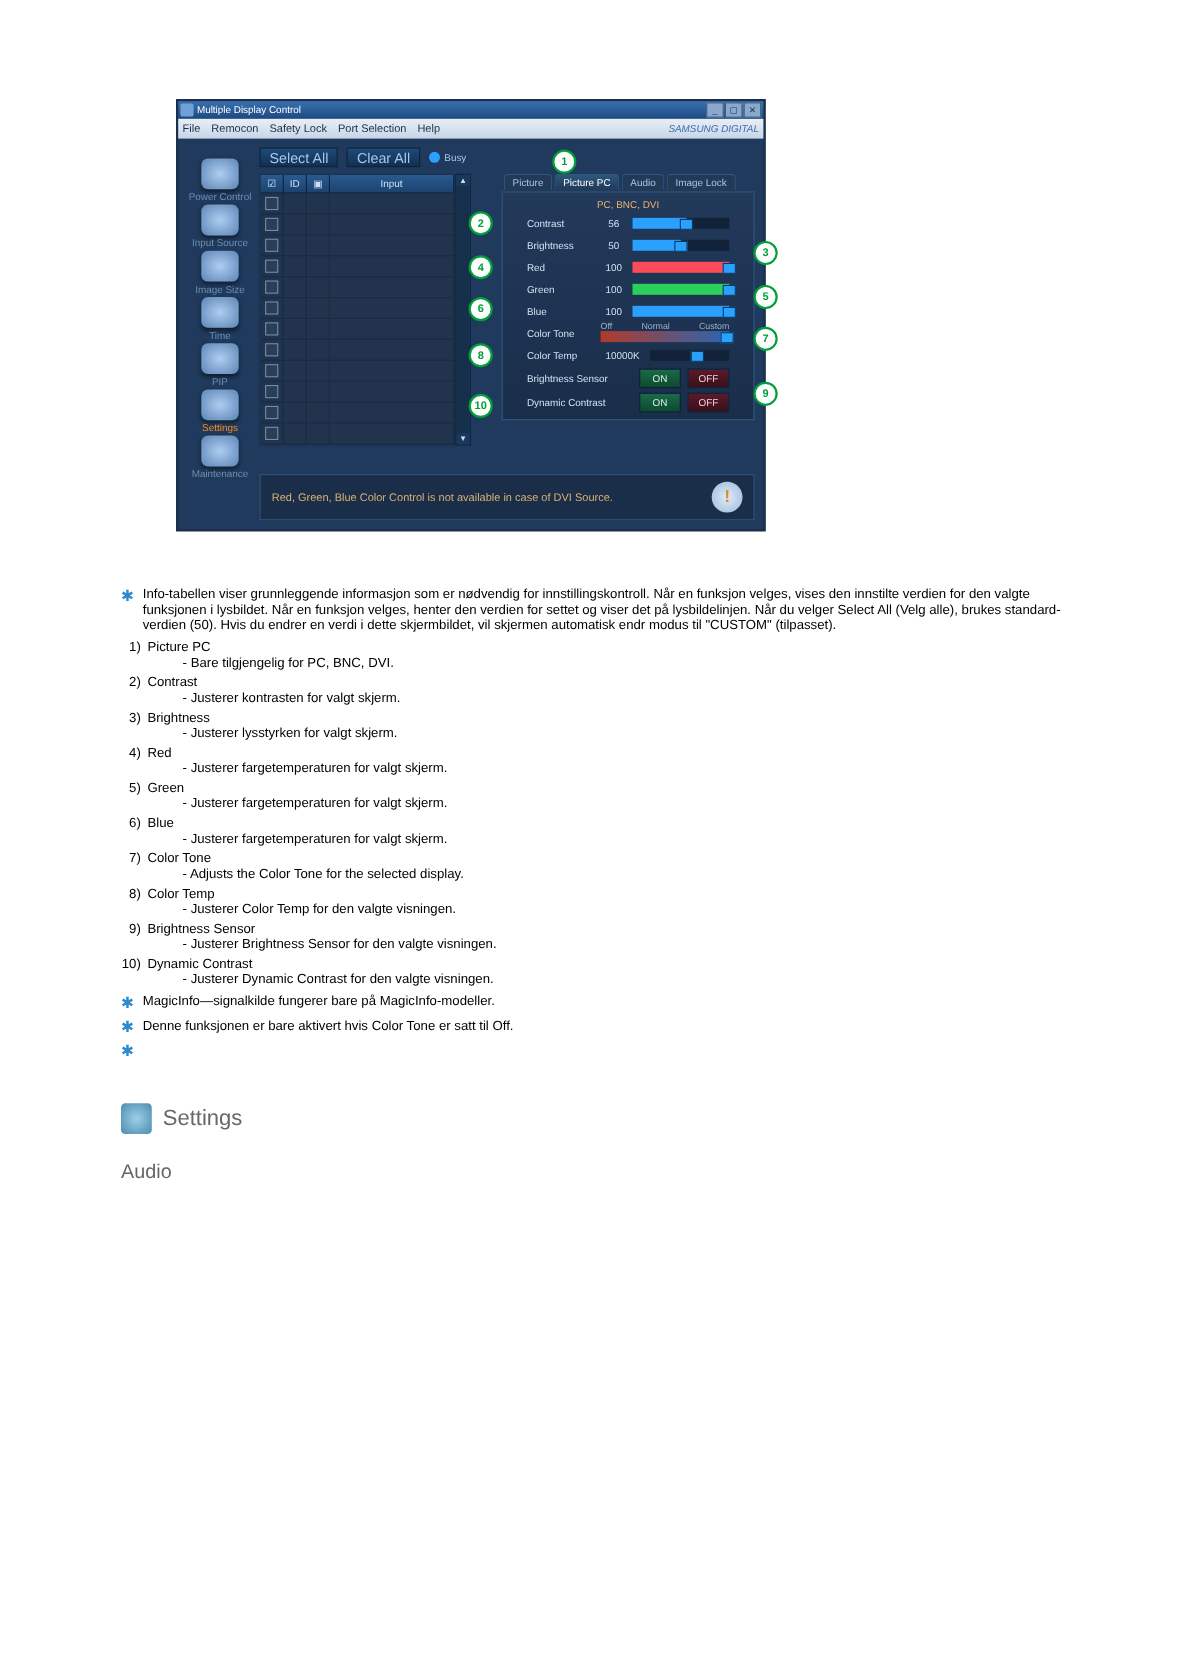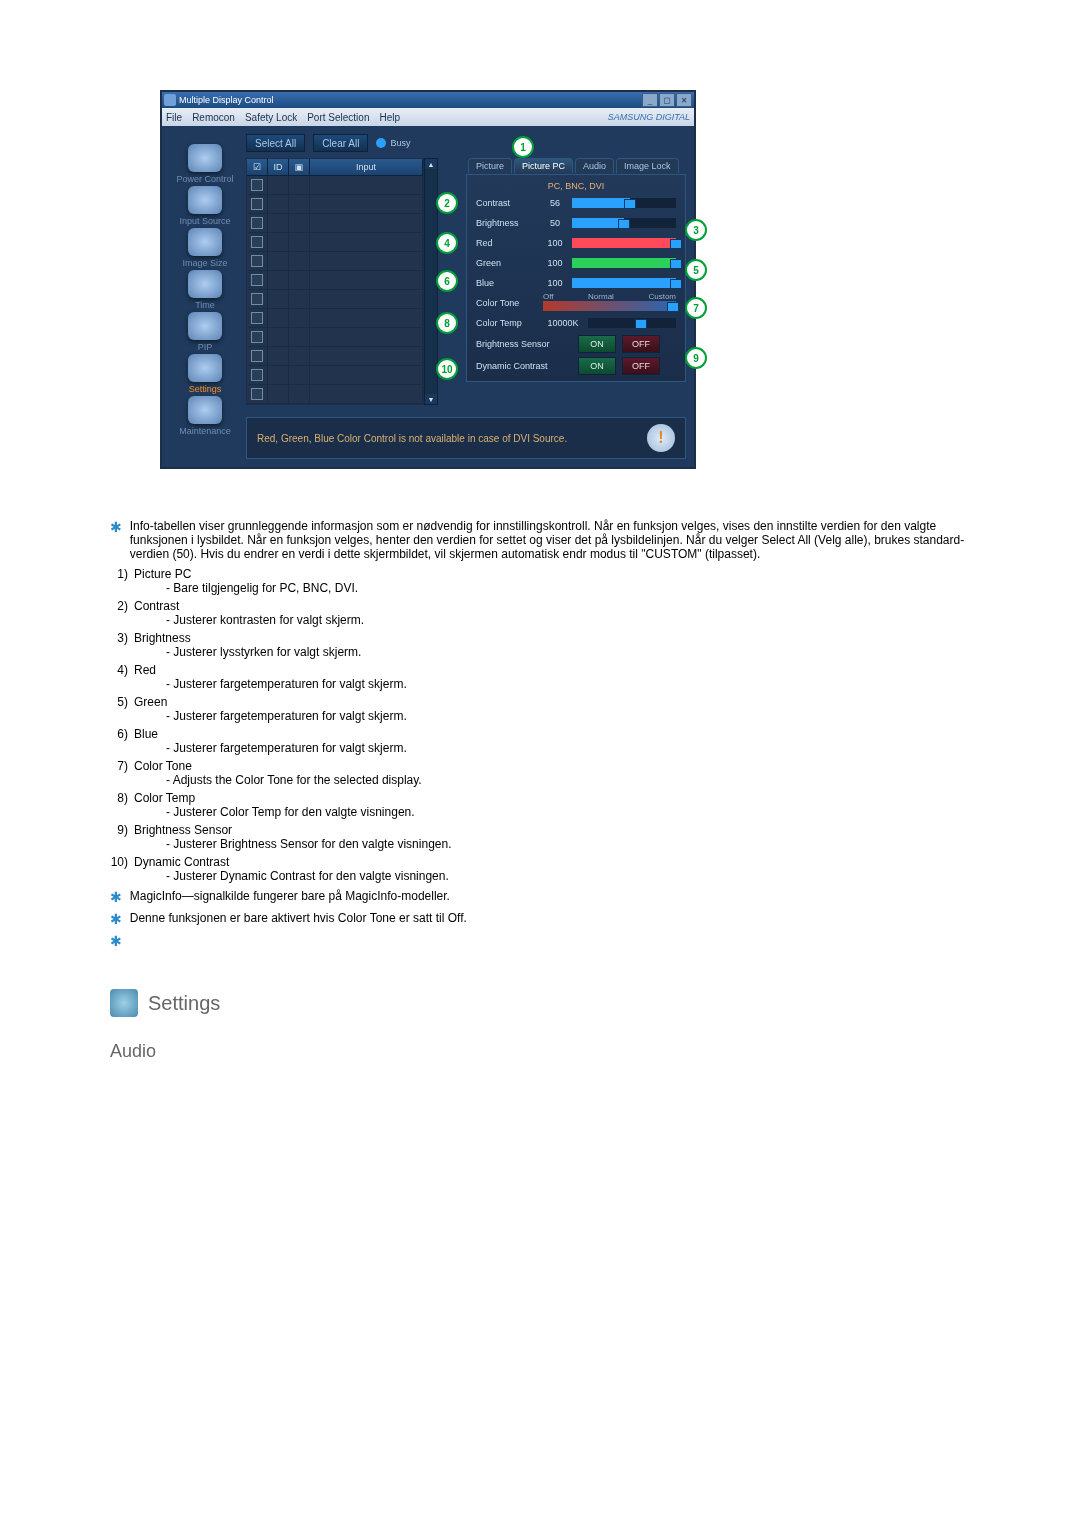--- a/index.html
+++ b/index.html
@@ -14,54 +14,54 @@
 .menubar .ml{display:flex;gap:10px}
 .menubar .mr{font-size:9px;font-style:italic;color:#3a6fb0}
 .body{display:flex;padding:8px;gap:6px}
 .sidebar{width:70px;display:flex;flex-direction:column;align-items:center;gap:2px;padding-top:10px}
 .sbitem{display:flex;flex-direction:column;align-items:center;gap:2px}
 .sbicon{width:34px;height:28px;border-radius:6px;background:radial-gradient(#aecdf0,#5b84b5);box-shadow:0 2px 4px rgba(0,0,0,.5)}
 .sblabel{font-size:9px;color:#6f8db0}
 .sbitem.active .sblabel{color:#ff8a1f}
 .main{flex:1;display:flex;flex-direction:column;gap:6px}
 .toprow{display:flex;align-items:center;gap:8px}
-.btn{height:16px;padding:0 8px;background:linear-gradient(#1e4a7a,#12304f);color:#a8c6e8;font-size:10px;border:1px solid #0d233b;display:flex;align-items:center;cursor:pointer}
+.btn{height:16px;padding:0 8px;background:linear-gradient(#1e4a7a,#12304f);color:#a8c6e8;font-size:13px;border:1px solid #0d233b;display:flex;align-items:center;cursor:pointer}
 .busy{display:flex;align-items:flex-start;gap:4px;color:#a8c6e8;font-size:9px}
 .busy .dot{width:10px;height:10px;border-radius:50%;background:#2aa0ff}
 .midrow{display:flex;gap:6px}
 .table{width:176px;border:1px solid #1a2f4a}
 .thead{height:16px;background:linear-gradient(#2a5a8e,#1b4370);display:flex;font-size:9px;color:#cfe0f2;border-bottom:1px solid #0d233b}
 .th{border-right:1px solid #0d233b;display:flex;align-items:center;justify-content:center}
 .th1{width:20px}.th2{width:20px}.th3{width:20px}.th4{flex:1}
 .tbody{background:#22334d}
 .trow{height:18px;display:flex;border-bottom:1px solid #1a2b42}
 .td{display:flex;align-items:center;justify-content:center;border-right:1px solid #1a2b42}
 .td1{width:20px}.td2{width:20px}.td3{width:20px}.td4{flex:1}
 .chk{width:10px;height:10px;border:1px solid #6f8db0;background:#2a3e56}
 .scroll{width:12px;background:linear-gradient(#2a5a8e,#1b4370);display:flex;flex-direction:column;justify-content:space-between;border:1px solid #0d233b}
 .scrbtn{height:10px;background:#19395c;font-size:7px;color:#cfe0f2;display:flex;align-items:center;justify-content:center}
 .scrtrack{flex:1;background:#16304c}
 .panel{flex:1;display:flex;flex-direction:column;gap:2px}
 .tabs{display:flex;gap:2px;padding-left:2px;margin-bottom:-1px}
 .tab{padding:2px 7px;font-size:9px;color:#a8c6e8;background:#223a55;border:1px solid #2e567e;border-bottom:none;border-radius:4px 4px 0 0;cursor:pointer}
 .tab.active{background:linear-gradient(#2e567e,#223a55);color:#fff}
-.panelbody{border:1px solid #2e567e;background:linear-gradient(#22395a,#1a2e4a);padding:5px 9px;font-size:9px;color:#cfe0f2}
+.panelbody{border:1px solid #2e567e;background:linear-gradient(#22395a,#1a2e4a);padding:5px 22px;font-size:9px;color:#cfe0f2}
 .srclabel{text-align:center;color:#e9b070;font-size:9px;margin:1px 0 3px 0}
 .row{height:18px;display:flex;align-items:center;gap:5px;margin-bottom:2px}
 .rlabel{width:62px}
 .rval{width:24px;text-align:center}
 .slider{flex:1;height:10px;position:relative;background:#122238}
 .slider .fill{height:100%}
 .slider .thumb{position:absolute;top:1px;width:10px;height:8px;background:#2aa0ff;border:1px solid #0b3a60;transform:translateX(-50%)}
 .sliderlab{display:flex;justify-content:space-between;font-size:8px;color:#9ab1c9;margin-top:-4px}
 .togrow{display:flex;align-items:center;gap:6px;height:20px;margin-top:2px}
 .tog{width:36px;height:16px;display:flex;align-items:center;justify-content:center;font-size:9px;border:1px solid #0d233b;cursor:pointer}
 .tog.on{background:linear-gradient(#1a6b48,#0d4a30);color:#d6f0e0}
 .tog.off{background:linear-gradient(#5c1a2a,#3a0f1a);color:#f0d6da}
-.footer{margin-top:6px;background:#1a2e4a;border:1px solid #2e567e;padding:6px 10px;display:flex;align-items:center;justify-content:space-between;font-size:10px;color:#d9b070}
+.footer{margin-top:20px;background:#1a2e4a;border:1px solid #2e567e;padding:6px 10px;display:flex;align-items:center;justify-content:space-between;font-size:10px;color:#d9b070}
 .footer .exicon{width:28px;height:28px;border-radius:50%;background:radial-gradient(#e0ecf8,#9ab8d8);display:flex;align-items:center;justify-content:center;color:#e38a2a;font-weight:bold;font-size:16px}
 .callout{position:relative}
 .call-top{position:absolute;left:46px;top:-22px}
 .pcall{position:absolute;width:18px;height:18px;border:2px solid #00a038;border-radius:50%;background:#fff;color:#00a038;font-weight:bold;font-size:10px;display:flex;align-items:center;justify-content:center}
 .doc{margin-top:50px}
 .star{display:flex;gap:8px;margin:6px 0}
 .star .sicon{color:#2a8acc;font-size:14px}
 .listnum{display:flex;gap:6px;margin:4px 0 0 0}
 .listnum .n{width:18px;text-align:right}
 .sub{margin-left:56px}

